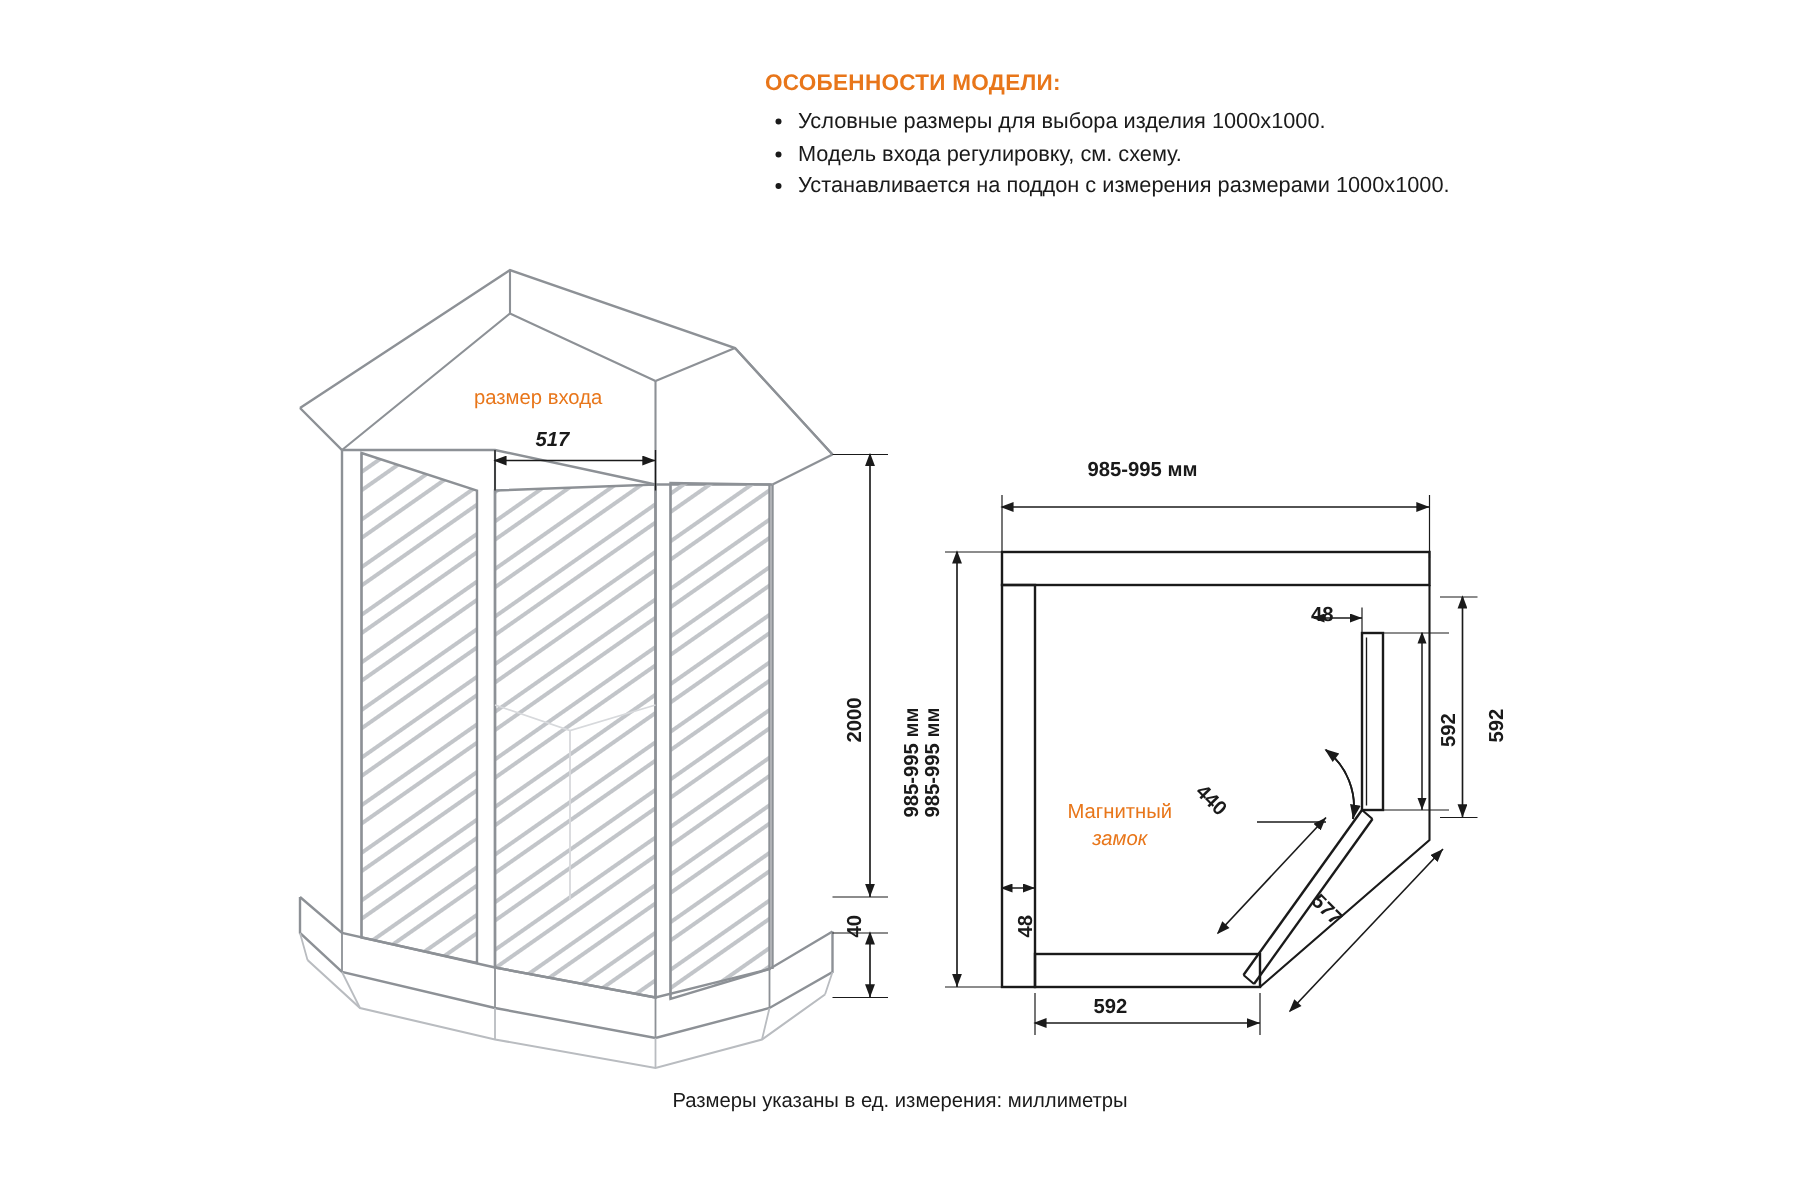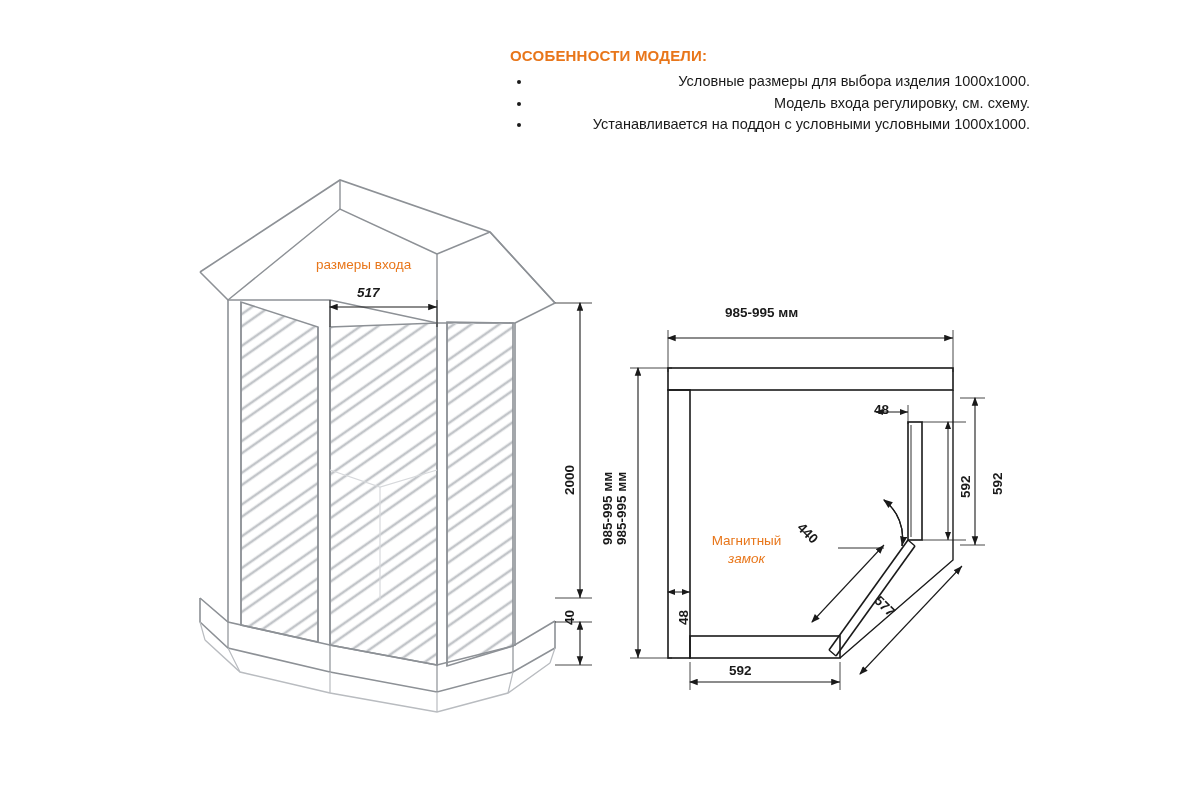--- a/index.html
+++ b/index.html
@@ -39,21 +39,20 @@
     font-size: 15px;
     font-weight: bold;
     color: #e8761a;
     letter-spacing: 0.2px;
     margin: 0 0 7px 0;
   }
   .features ul {
     margin: 0;
     padding-left: 22px;
     list-style: disc;
-    text-align: right;
   }
   .features li {
     font-size: 14.5px;
     line-height: 1.42;
     color: #1a1a1a;
     margin-bottom: 1px;
   }
   .features li::marker { color: #1a1a1a; }
 
   
@@ -204,35 +203,36 @@
 
       <line x1="812" y1="622" x2="884" y2="545" stroke="#1a1a1a" stroke-width="1.1" marker-start="url(#arrE)" marker-end="url(#arrS)"></line>
     </g>
   </svg>
 
   <div class="features">
     <div class="features-title">ОСОБЕННОСТИ МОДЕЛИ:</div>
     <ul>
       <li>Условные размеры для выбора изделия 1000х1000.</li>
       <li>Модель входа регулировку, см. схему.</li>
-      <li>Устанавливается на поддон с условными условными 1000х1000.</li>
+      <li>Устанавливается на поддон с измерения размерами 1000х1000.</li>
     </ul>
   </div>
 
-  <div class="lbl orange" style="left:316px; top:257px;">размеры входа</div>
+  <div class="lbl orange" style="left:316px; top:257px;">размер входа</div>
   <div class="lbl bold" style="left:357px; top:285px;font-style:italic;">517</div>
   <div class="lbl bold rot90" style="left:562px; top:495px;">2000</div>
   <div class="lbl bold rot90" style="left:562px; top:625px;">40</div>
 
   <div class="lbl bold" style="left:725px; top:305px;">985-995 мм</div>
   <div class="lbl bold rot90" style="left:614px; top:545px;">985-995 мм</div>
   <div class="lbl bold rot90" style="left:600px; top:545px;">985-995 мм</div>
   <div class="lbl bold" style="left:874px; top:402px;">48</div>
   <div class="lbl bold rot90" style="left:958px; top:498px;">592</div>
   <div class="lbl bold rot90" style="left:990px; top:495px;">592</div>
   <div class="lbl bold rotm45" style="left:805px; top:520px;">440</div>
   <div class="lbl bold rotm45" style="left:882px; top:593px;">577</div>
   <div class="lbl bold" style="left:729px; top:663px;">592</div>
   <div class="lbl bold rot90" style="left:676px; top:625px;">48</div>
   <div class="lbl orange center" style="left:694px; top:533px; width:105px;">Магнитный</div>
   <div class="lbl orange center" style="left:694px; top:551px; width:105px;font-style:italic;">замок</div>
 
+  <div class="caption">Размеры указаны в ед. измерения: миллиметры</div>
 </div>
 
 </body></html>

